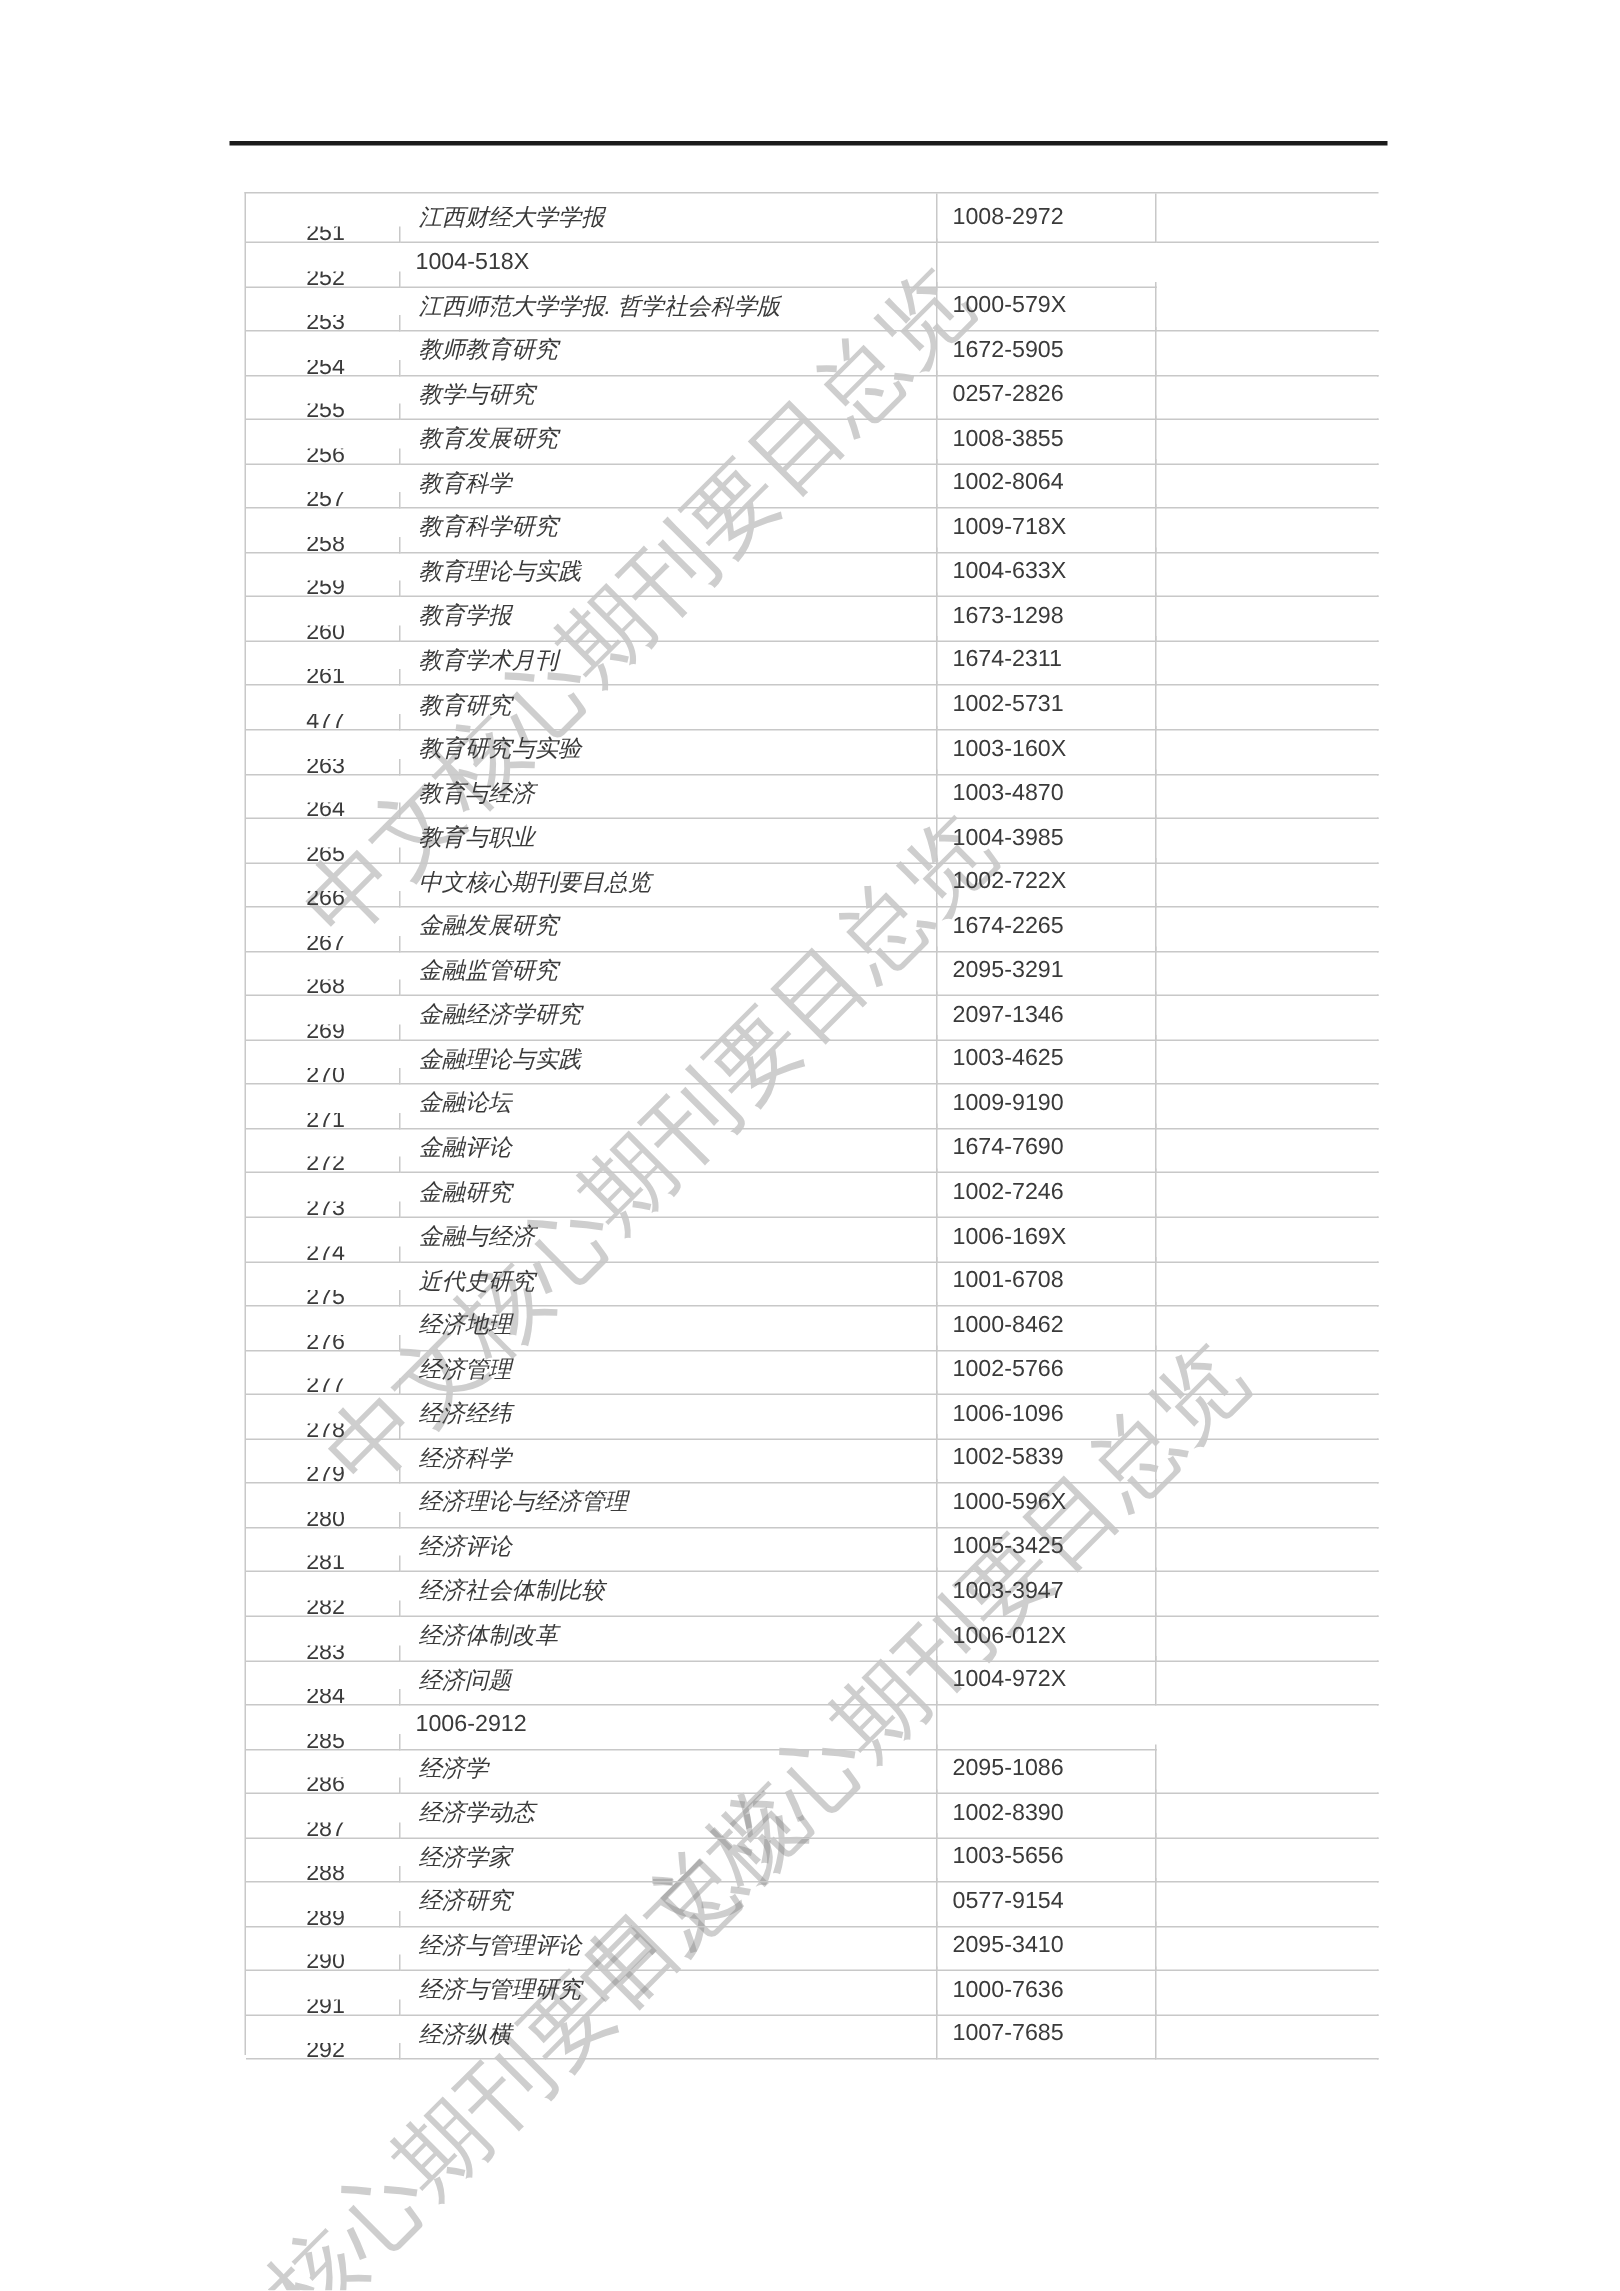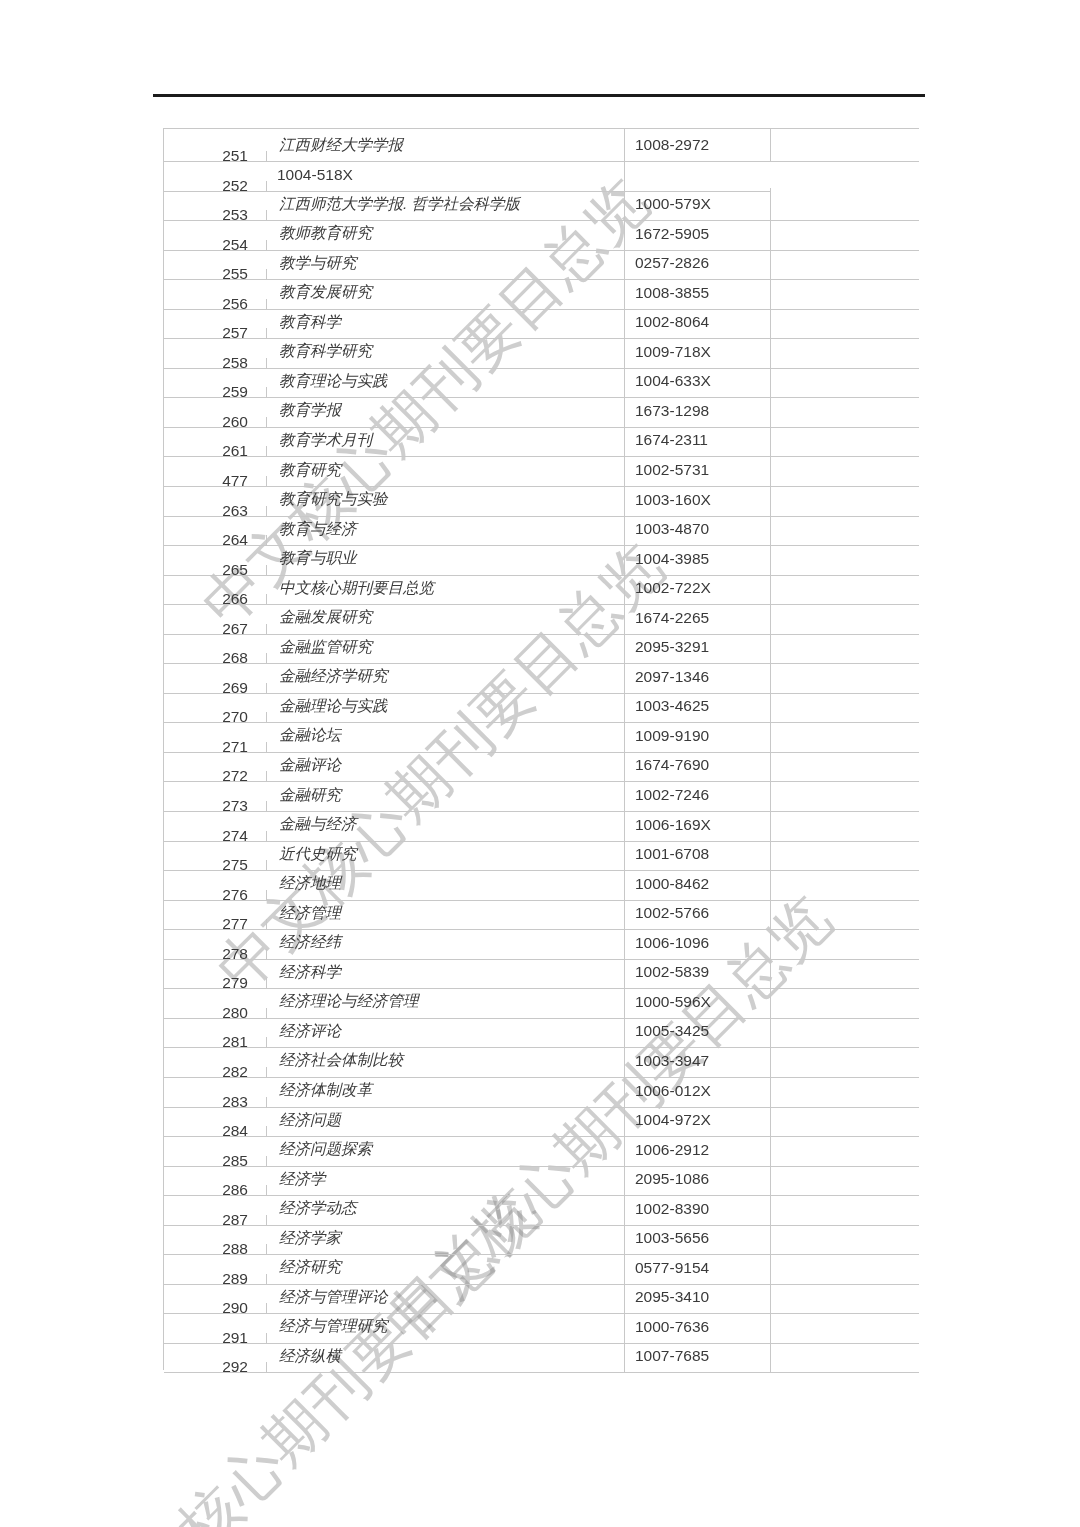--- a/index.html
+++ b/index.html
@@ -51,21 +51,21 @@
     box-sizing:border-box;
     border-right:1px solid #c8c8c8;
     border-bottom:1px solid #c8c8c8;
     display:flex;
     align-items:center;
     overflow:hidden;
     font-size:15.5px;
     color:#3a3a3a;
     background:transparent;
   }
-  .c-no{justify-content:flex-end;padding-right:18px;margin-top:22px;}
+  .c-no{justify-content:flex-end;padding-right:36px;margin-top:22px;}
   .c-name{padding-left:12px;font-style:italic;}
   .c-issn{padding-left:10px;}
   .c-cn{padding-left:10px;margin-top:32px;}
 </style>
 </head>
 <body>
 
 <div class="page">
 
   <div class="watermark-layer">
@@ -285,21 +285,20 @@
       <div class="cell c-cn">51-1027/F</div>
     </div>
         <div class="row">
       <div class="cell c-no">284</div>
       <div class="cell c-name">经济问题</div>
       <div class="cell c-issn">1004-972X</div>
       <div class="cell c-cn">14-1058/F</div>
     </div>
         <div class="row">
       <div class="cell c-no">285</div>
-      <div class="cell c-name">经济问题探索</div>
       <div class="cell c-issn">1006-2912</div>
       <div class="cell c-cn">53-1006/F</div>
     </div>
         <div class="row">
       <div class="cell c-no">286</div>
       <div class="cell c-name">经济学</div>
       <div class="cell c-issn">2095-1086</div>
       <div class="cell c-cn">11-6010/F</div>
     </div>
         <div class="row">

